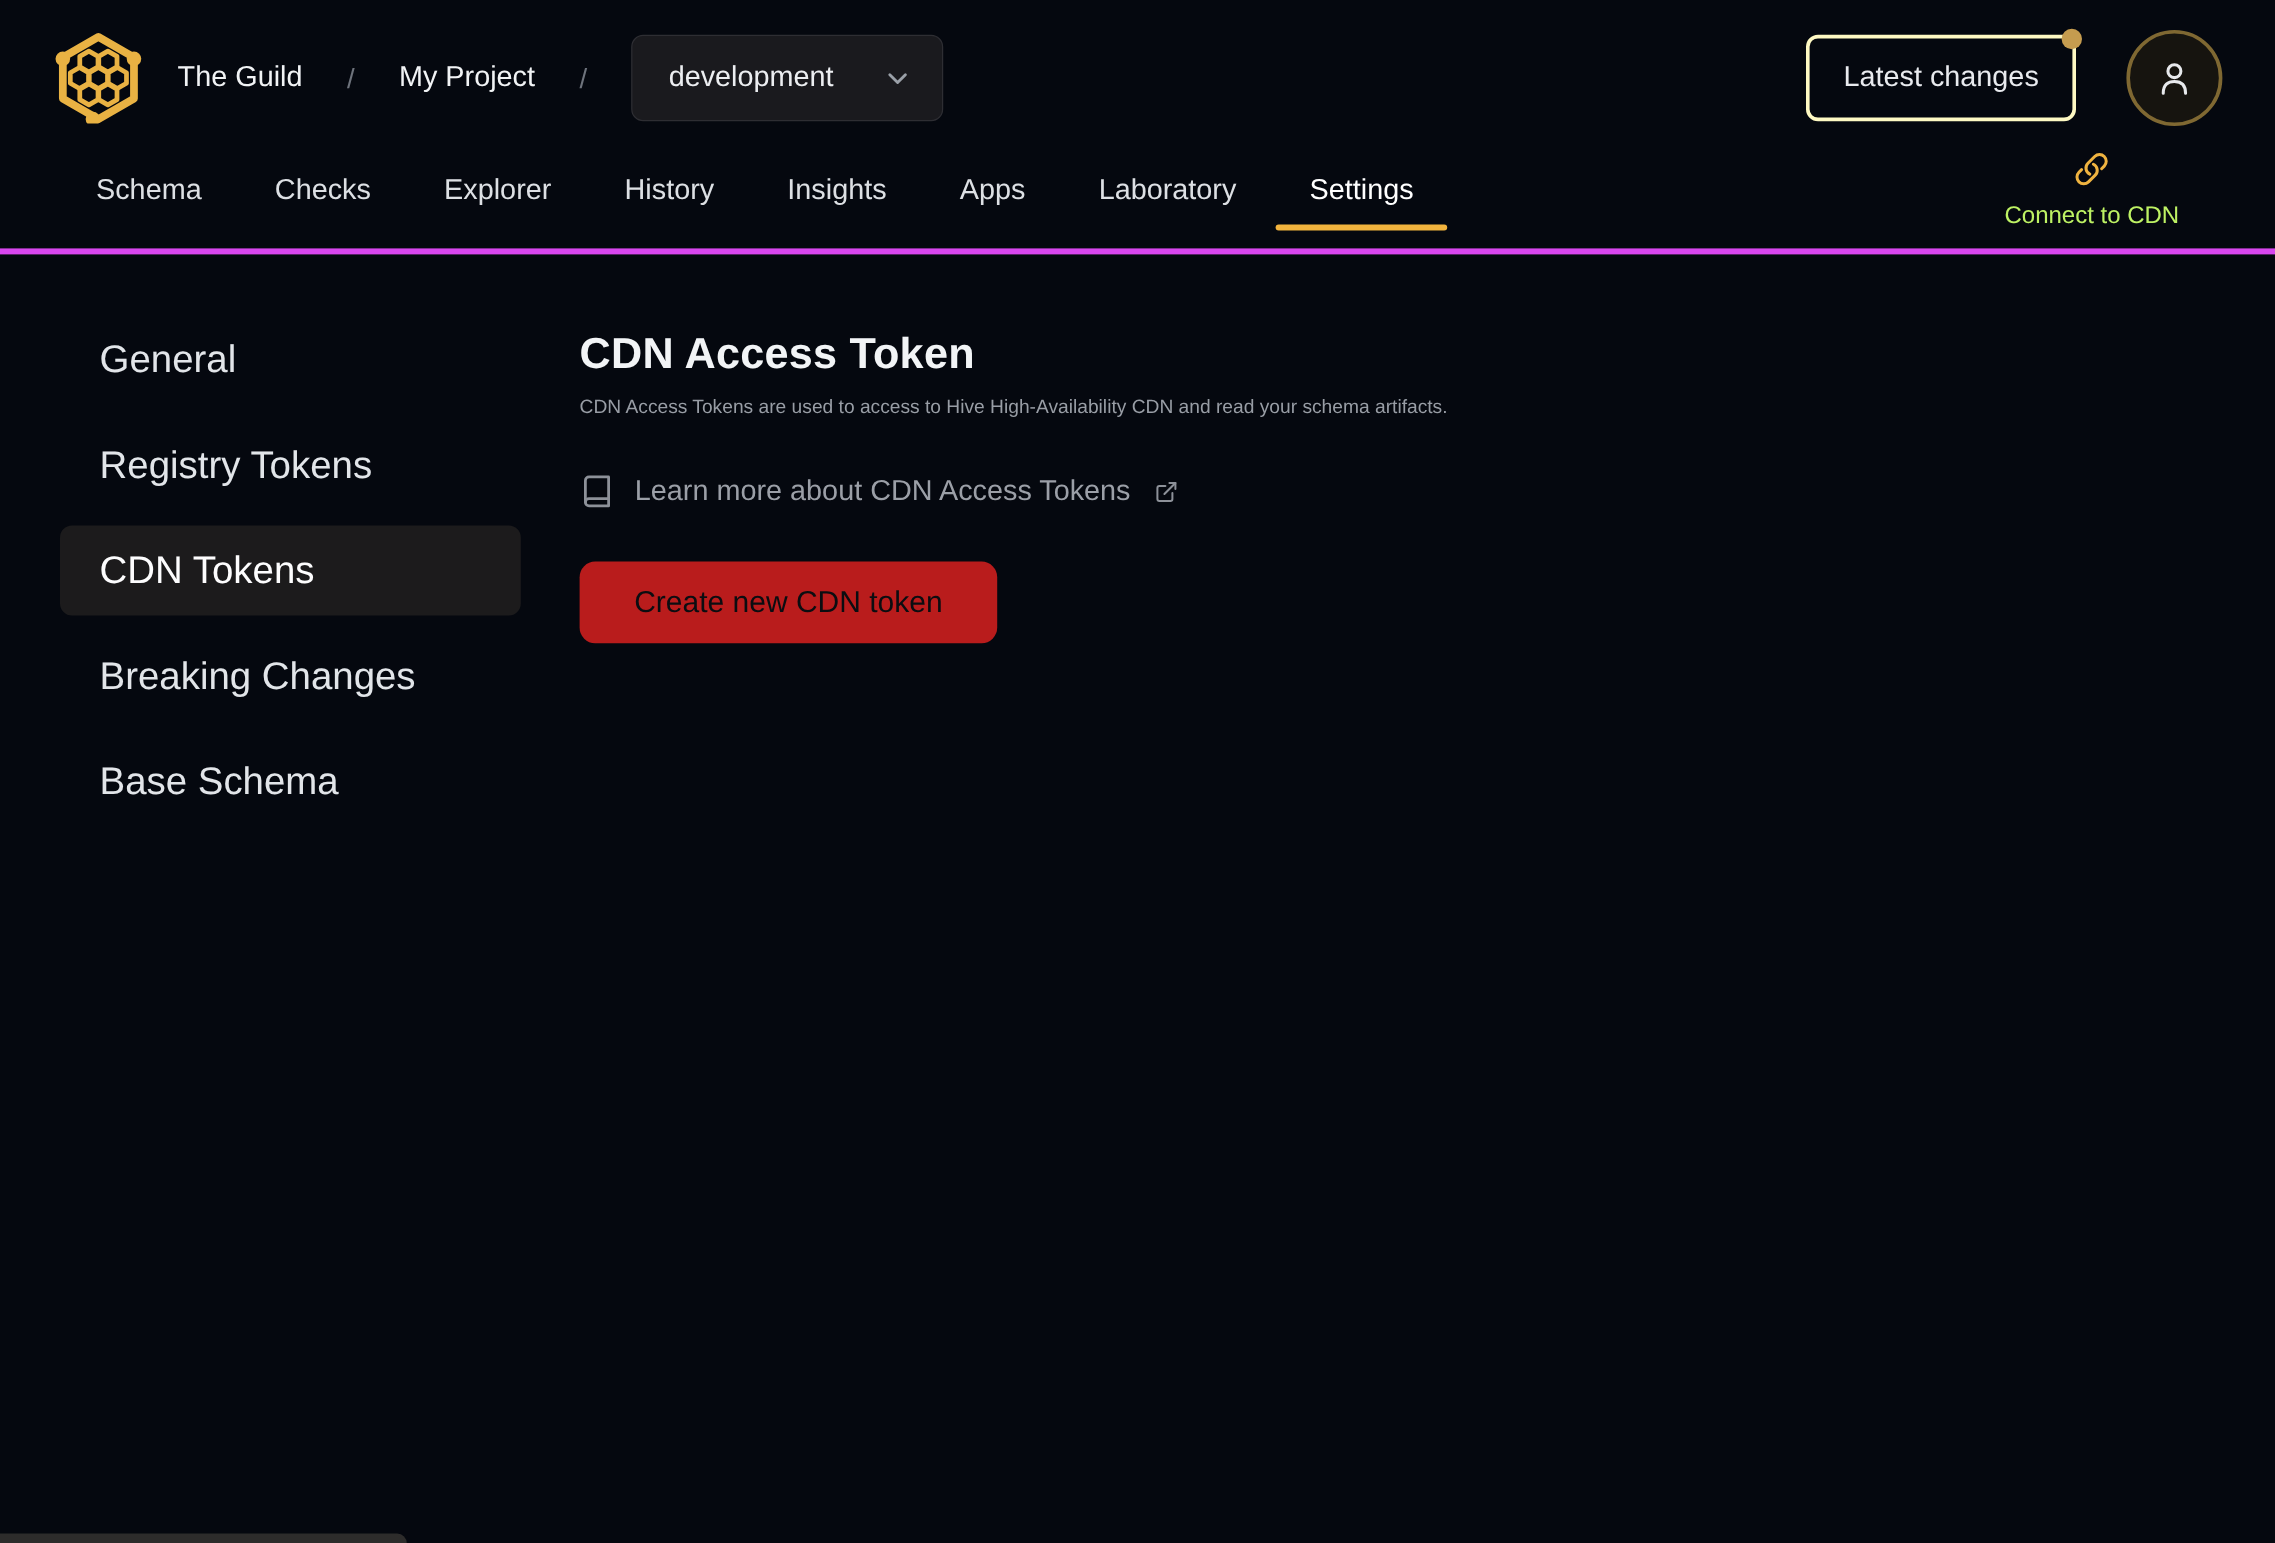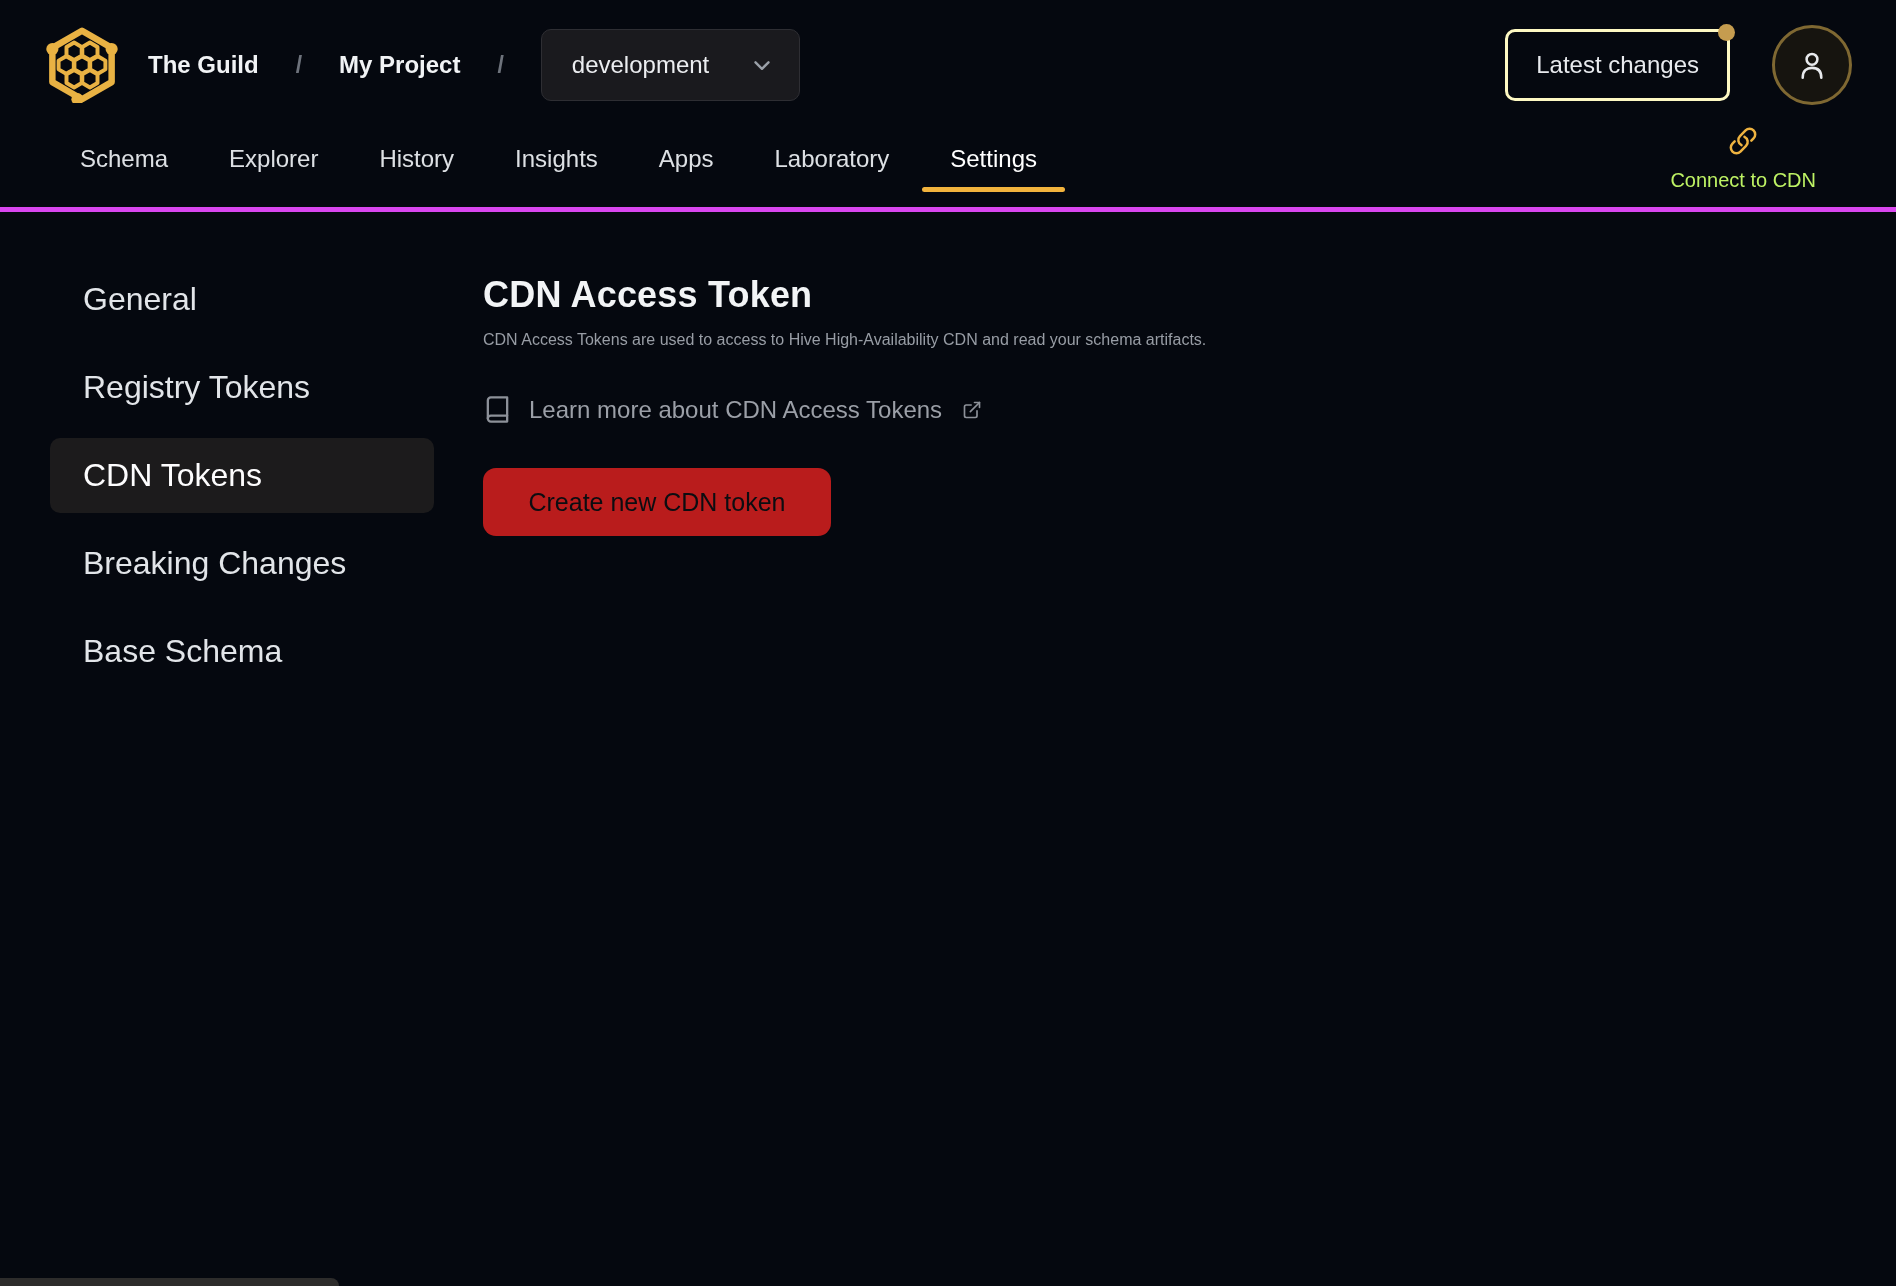--- a/index.html
+++ b/index.html
@@ -9,21 +9,21 @@
     background:#05080f;
     font-family:"Liberation Sans","DejaVu Sans",sans-serif;
     position:relative; overflow:hidden;
     -webkit-font-smoothing:antialiased;
   }
   button { font-family:inherit; cursor:pointer; }
 
   
   .header { display:flex; align-items:center; padding:26px 44px 0 44px; height:104px; }
   .logo { width:76px; height:76px; flex:0 0 auto; }
-  .crumbs { display:flex; align-items:center; gap:37px; margin-left:28px; font-size:24px; color:#f1f3f5;font-weight:bold; }
+  .crumbs { display:flex; align-items:center; gap:37px; margin-left:28px; font-size:24px; color:#f1f3f5; }
   .crumb-sep { color:#6e737c; font-size:23px; }
   .target-select {
     margin-left:37px; display:flex; align-items:center; gap:40px;
     background:#1a1a1e; border:1px solid #2e2e33; border-radius:10px;
     padding:21px 24px 21px 30px; color:#eceef1; font-size:24px;
   }
   .header-spacer { flex:1; }
   .latest-btn {
     position:relative; border:3px solid #fef9c3; background:transparent;
     border-radius:10px; padding:19px 28px; color:#e8eaee; font-size:24px;
@@ -133,20 +133,21 @@
       <svg viewBox="0 0 24 24" width="36" height="36" fill="none" stroke="#e7e9ec" stroke-width="1.7" stroke-linecap="round" stroke-linejoin="round">
         <circle cx="12" cy="8.2" r="3.6"></circle>
         <path d="M5.8 20.5 C5.8 15.8 8.4 13.9 12 13.9 C15.6 13.9 18.2 15.8 18.2 20.5"></path>
       </svg>
     </span>
   </button>
 </div>
 
 <div class="tabbar">
   <button class="tab">Schema</button>
+  <button class="tab">Checks</button>
   <button class="tab">Explorer</button>
   <button class="tab">History</button>
   <button class="tab">Insights</button>
   <button class="tab">Apps</button>
   <button class="tab">Laboratory</button>
   <button class="tab active">Settings</button>
 
   <button class="connect-cdn">
     <span>
       <svg viewBox="0 0 24 24" width="30" height="30" fill="none" stroke="#efb340" stroke-width="2" stroke-linecap="round" stroke-linejoin="round">

